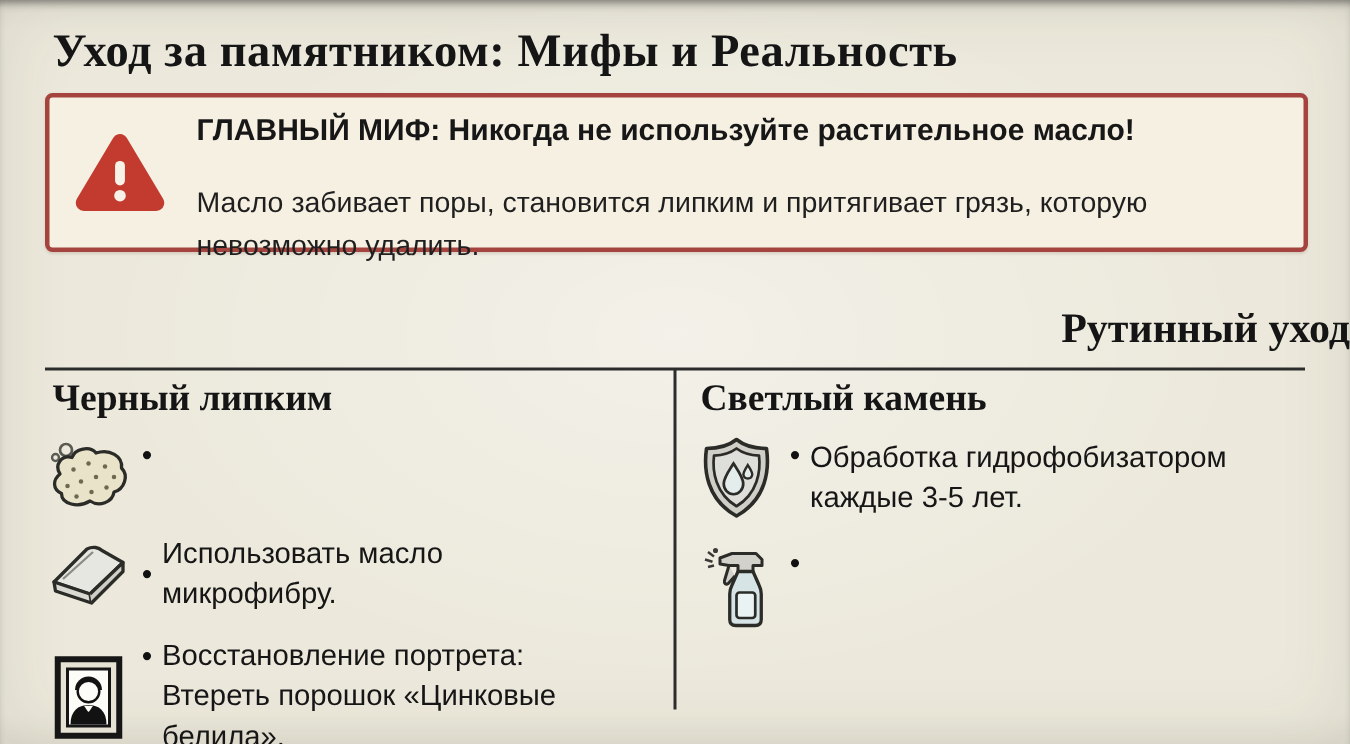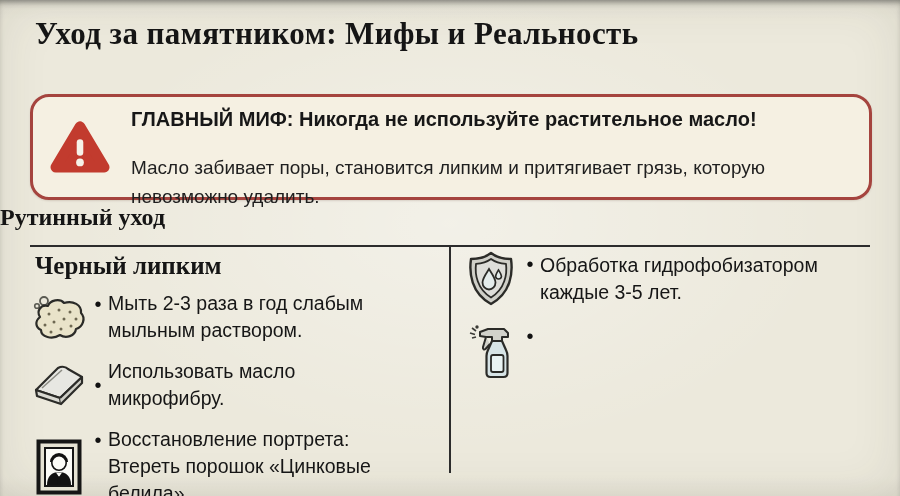--- a/index.html
+++ b/index.html
@@ -21,47 +21,47 @@
   }
   
   .page-title{
     position:absolute;left:35px;top:16px;
     font-family:"Liberation Serif","DejaVu Serif",serif;
     font-weight:bold;font-size:31px;letter-spacing:0.4px;
     color:#151515;
   }
   
   .warning-box{
-    position:absolute;left:30px;top:94px;width:842px;height:106px;
+    position:absolute;left:30px;top:62px;width:842px;height:106px;
     box-sizing:border-box;
     background:#f5f0e2;
     border:3px solid #a5443e;
-    border-radius:19px;
+    border-radius:5px;
     box-shadow:0 1px 2px rgba(80,40,30,0.15);
   }
   .warning-icon-wrap{
     position:absolute;left:16px;top:50%;transform:translateY(-50%);
     width:62px;height:58px;
   }
   .warning-text{
     position:absolute;left:98px;top:9px;right:16px;
   }
   .warning-heading{
     font-weight:bold;font-size:20px;line-height:27px;color:#171717;
   }
   .warning-body{
     font-size:19px;line-height:29px;color:#1f1f1f;
     max-width:680px;margin-top:20px;
   }
   
   .section-heading{
     position:absolute;top:204px;left:0;width:100%;
-    text-align:left;
+    text-align:right;
     font-family:"Liberation Serif","DejaVu Serif",serif;
-    font-weight:bold;font-size:24px;color:#151515;
+    font-weight:bold;font-size:28px;color:#151515;
   }
   .rule-h{
     position:absolute;left:30px;top:245px;width:840px;height:2px;
     background:#2c2c2c;
   }
   .rule-v{
     position:absolute;left:449px;top:246px;width:2px;height:227px;
     background:#2c2c2c;
   }
   
@@ -133,21 +133,20 @@
             <circle cx="45" cy="28" r="1.5" fill="#6e6852"></circle>
           <circle cx="33" cy="28" r="1.5" fill="#6e6852"></circle>
             <circle cx="23" cy="31" r="1.5" fill="#6e6852"></circle>
           <circle cx="14" cy="34" r="1.5" fill="#6e6852"></circle>
             <circle cx="30" cy="38" r="1.5" fill="#6e6852"></circle>
           <circle cx="40" cy="35" r="1.5" fill="#6e6852"></circle>
             <circle cx="20" cy="41" r="1.5" fill="#6e6852"></circle>
         </svg>
       </div>
       <div class="bullet-dot">•</div>
-      <div class="bullet-text">Мыть 2-3 раза в год слабым мыльным раствором.</div>
     </div>
 
     <div class="bullet-row single">
       <div class="icon-cell">
         <svg width="54" height="46" viewBox="0 0 54 46">
           <path d="M4 28 L26 6 C30 4 34 5 36 7 L50 15 L28 36 Z" fill="#e7e7e2" stroke="#2b2b28" stroke-width="2.2" stroke-linejoin="round"></path>
           <path d="M4 28 L5 34 L29 42 L28 36 Z" fill="#d9d9d2" stroke="#2b2b28" stroke-width="2.2" stroke-linejoin="round"></path>
           <path d="M29 42 L50 21 L50 15 L28 36" fill="#cfcfc7" stroke="#2b2b28" stroke-width="2.2" stroke-linejoin="round"></path>
           <path d="M10 26 L30 8" fill="none" stroke="#8b8b83" stroke-width="1.5"></path>
         </svg>
@@ -167,20 +166,21 @@
           <path d="M20 33.5 L23 38 L26 33.5 Z" fill="#fcfcf8"></path>
           <path d="M22 37.5 L24 37.5 L24.5 45 L21.5 45 Z" fill="#121212"></path>
         </svg>
       </div>
       <div class="bullet-dot">•</div>
       <div class="bullet-text">Восстановление портрета: Втереть порошок «Цинковые белила».</div>
     </div>
   </div>
 
   <div class="col col-right">
+    <div class="col-header">Светлый камень</div>
 
     <div class="bullet-row">
       <div class="icon-cell">
         <svg width="52" height="58" viewBox="0 0 52 58">
           <path d="M26 3 C31 7 38 9 46 9 C48 23 46 43 26 54 C6 43 4 23 6 9 C14 9 21 7 26 3 Z" fill="#cfcfc8" stroke="#2b2b28" stroke-width="2.4" stroke-linejoin="round"></path>
           <path d="M26 9 C30 12 35 13.5 41 13.8 C42.3 24 40 39 26 47.5 C12 39 9.7 24 11 13.8 C17 13.5 22 12 26 9 Z" fill="#dededa" stroke="#2b2b28" stroke-width="1.8" stroke-linejoin="round"></path>
           <path d="M24 19 C20.5 24.5 17.5 28.5 17.5 32.5 A6.5 7 0 0 0 30.5 32.5 C30.5 28.5 27.5 24.5 24 19 Z" fill="#e4ecec" stroke="#2b2b28" stroke-width="1.8"></path>
           <path d="M33.5 20 C31.8 22.8 30.6 24.6 30.6 26.4 A3 3.2 0 0 0 36.5 26.4 C36.5 24.6 35.2 22.8 33.5 20 Z" fill="#e4ecec" stroke="#2b2b28" stroke-width="1.6"></path>
         </svg>
       </div>

